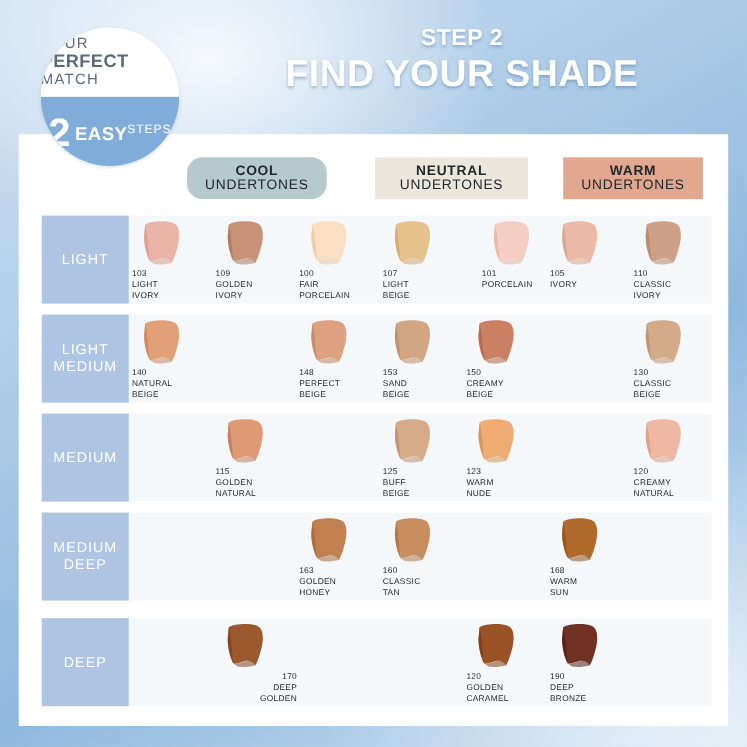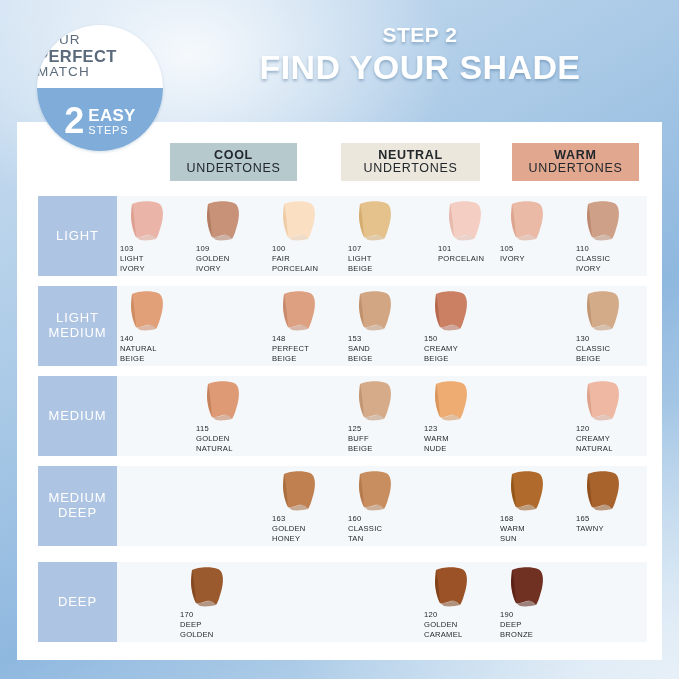--- a/index.html
+++ b/index.html
@@ -42,37 +42,37 @@
   #badge-top .l1{font-size:13.5px;letter-spacing:1.2px;}
   #badge-top .l2{font-size:16.5px;font-weight:bold;letter-spacing:.4px;}
   #badge-top .l3{font-size:13.5px;letter-spacing:1.2px;}
   #badge-bot{
     position:absolute;left:0;top:63px;width:100%;height:63px;
     background:#7facd8;color:#ffffff;
     display:flex;align-items:center;justify-content:center;gap:4px;
     padding-top:4px;box-sizing:border-box;
   }
   #badge-bot .num{font-size:36px;font-weight:bold;line-height:.9;}
-  #badge-bot .words{display:flex;flex-direction:column;line-height:1.02;}
+  #badge-bot .words{display:flex;flex-direction:row;line-height:1.02;}
   #badge-bot .w1{font-size:17px;font-weight:bold;letter-spacing:.3px;}
   #badge-bot .w2{font-size:11px;letter-spacing:.8px;}
   
   #panel{
     position:absolute;left:17px;top:122px;width:645px;height:538px;
     background:#ffffff;
   }
   
   .uhead{
     position:absolute;top:143px;height:38px;
     display:flex;flex-direction:column;align-items:center;justify-content:center;
     line-height:1.08;z-index:3;
   }
   .uhead .a{font-size:12.5px;font-weight:bold;letter-spacing:.7px;color:#22272c;}
   .uhead .b{font-size:12.5px;letter-spacing:.7px;color:#22272c;}
-  #uhead-cool{left:170px;width:127px;background:#b6c9cd;}
+  #uhead-cool{left:170px;width:127px;background:#b6c9cd;border-radius:14px;}
   #uhead-neutral{left:341px;width:139px;background:#ece7dc;}
   #uhead-warm{left:512px;width:127px;background:#e2a88f;}
   
   .row{position:absolute;left:38px;width:609px;height:80px;}
   .row.band{background:#f5f8fb;}
   .rowlabel{
     position:absolute;left:0;top:0;width:79px;height:80px;background:#adc4e2;
     display:flex;flex-direction:column;align-items:center;justify-content:center;
     color:#ffffff;font-size:13px;letter-spacing:.9px;line-height:1.15;text-align:center;
   }
@@ -413,41 +413,28 @@
                 <path d="M9 5 C11 13, 12 26, 13 38 C11 33, 8 24, 8 16 Z" fill="#8e5218" opacity=".75"></path>
                 <path d="M13 38 C17 39, 21 37, 25 36 C29 35, 31 37, 33 40 C29 41, 22 42, 17 41 Z" fill="#8e5218" opacity=".55"></path>
               </svg>
             </div>
             <div class="cap">
               <span class="code">168</span>
               <span class="nm">WARM</span>
               <span class="nm">SUN</span>
             </div>
           </div>
-          <div class="cell" style="left: 456px;">
-            <div class="swatch">
-              <svg viewBox="0 0 50 45" xmlns="http://www.w3.org/2000/svg">
-                <path d="M9 5 C14 2, 28 1, 35 4 C40 6, 41 14, 39 23 C37 31, 35 37, 33 40 C31 37, 28 35, 24 36 C20 37, 16 39, 13 38 C10 33, 8 24, 8 16 Z" fill="#a8622c"></path>
-                <path d="M9 5 C11 13, 12 26, 13 38 C11 33, 8 24, 8 16 Z" fill="#8a4c1b" opacity=".75"></path>
-                <path d="M13 38 C17 39, 21 37, 25 36 C29 35, 31 37, 33 40 C29 41, 22 42, 17 41 Z" fill="#8a4c1b" opacity=".55"></path>
-              </svg>
-            </div>
-            <div class="cap">
-              <span class="code">165</span>
-              <span class="nm">TAWNY</span>
-            </div>
-          </div>
         </div>
       </div>
       <div class="row band" style="top: 562px;">
         <div class="rowlabel">
           <span>DEEP</span>
         </div>
         <div class="cells">
-          <div class="cell" style="left: 60px;">
+          <div class="cell" style="left: 76px; text-align: right;">
             <div class="swatch">
               <svg viewBox="0 0 50 45" xmlns="http://www.w3.org/2000/svg">
                 <path d="M9 5 C14 2, 28 1, 35 4 C40 6, 41 14, 39 23 C37 31, 35 37, 33 40 C31 37, 28 35, 24 36 C20 37, 16 39, 13 38 C10 33, 8 24, 8 16 Z" fill="#9a5a2e"></path>
                 <path d="M9 5 C11 13, 12 26, 13 38 C11 33, 8 24, 8 16 Z" fill="#7d441d" opacity=".75"></path>
                 <path d="M13 38 C17 39, 21 37, 25 36 C29 35, 31 37, 33 40 C29 41, 22 42, 17 41 Z" fill="#7d441d" opacity=".55"></path>
               </svg>
             </div>
             <div class="cap">
               <span class="code">170</span>
               <span class="nm">DEEP</span>

